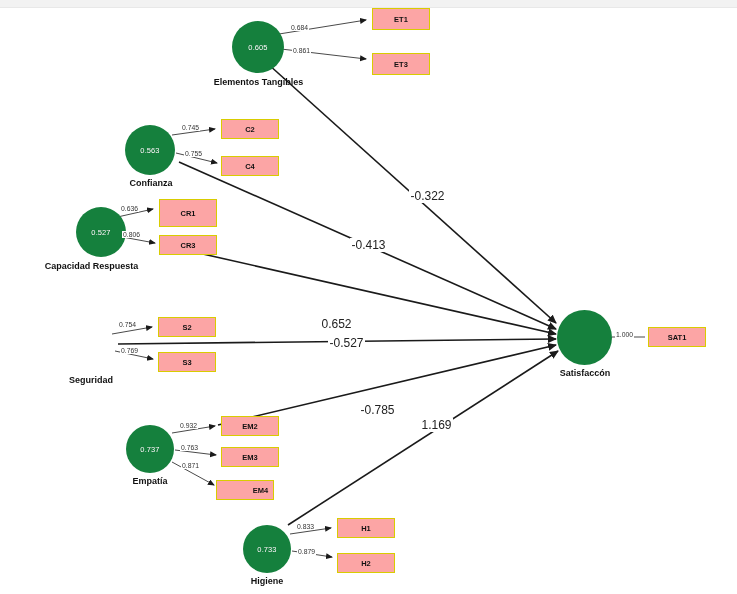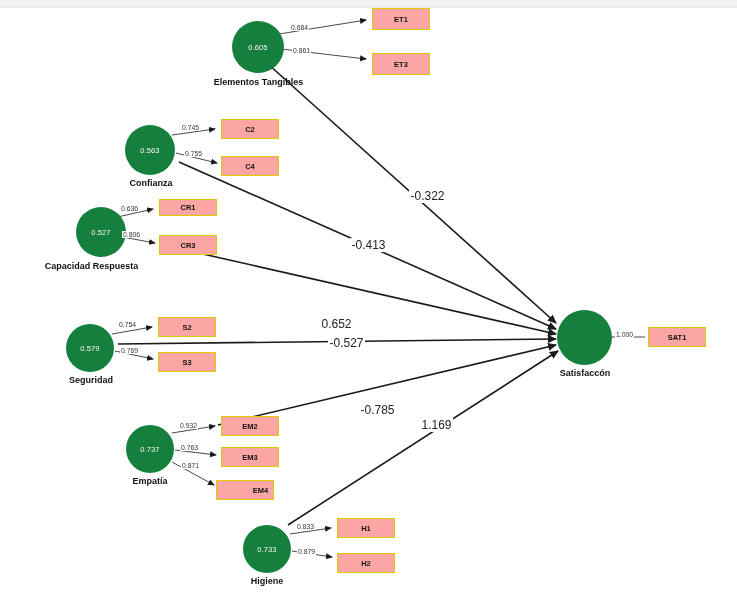--- a/index.html
+++ b/index.html
@@ -150,23 +150,20 @@
     <div class="construct" style="left:125px;top:118px;width:50px;height:50px;">
       <span class="cval">0.563</span>
     </div>
     <div class="construct-label" style="left:110px;top:171px;width:82px;">Confianza</div>
 
     <div class="construct" style="left:76px;top:200px;width:50px;height:50px;">
       <span class="cval">0.527</span>
     </div>
     <div class="construct-label" style="left:34px;top:254px;width:115px;">Capacidad Respuesta</div>
 
-    <div class="construct" style="left:66px;top:317px;width:48px;height:48px;">
-      <span class="cval">0.579</span>
-    </div>
     <div class="construct-label" style="left:50px;top:368px;width:82px;">Seguridad</div>
 
     <div class="construct" style="left:126px;top:418px;width:48px;height:48px;">
       <span class="cval">0.737</span>
     </div>
     <div class="construct-label" style="left:112px;top:469px;width:76px;">Empatía</div>
 
     <div class="construct" style="left:243px;top:518px;width:48px;height:48px;">
       <span class="cval">0.733</span>
     </div>
@@ -176,21 +173,21 @@
       <span class="cval"></span>
     </div>
     <div class="construct-label" style="left:545px;top:361px;width:80px;">Satisfaccón</div>
 
     <div class="indicator" style="left:372px;top:1px;width:58px;height:22px;">ET1</div>
     <div class="indicator" style="left:372px;top:46px;width:58px;height:22px;">ET3</div>
 
     <div class="indicator" style="left:221px;top:112px;width:58px;height:20px;">C2</div>
     <div class="indicator" style="left:221px;top:149px;width:58px;height:20px;">C4</div>
 
-    <div class="indicator" style="left:159px;top:192px;width:58px;height:17px;">CR1</div>
+    <div class="indicator" style="left:159px;top:192px;width:58px;height:28px;">CR1</div>
     <div class="indicator" style="left:159px;top:228px;width:58px;height:20px;">CR3</div>
 
     <div class="indicator" style="left:158px;top:310px;width:58px;height:20px;">S2</div>
     <div class="indicator" style="left:158px;top:345px;width:58px;height:20px;">S3</div>
 
     <div class="indicator" style="left:221px;top:409px;width:58px;height:20px;">EM2</div>
     <div class="indicator" style="left:221px;top:440px;width:58px;height:20px;">EM3</div>
     <div class="indicator" style="left:216px;top:473px;width:58px;height:20px;padding-left:31px;">EM4</div>
 
     <div class="indicator" style="left:337px;top:511px;width:58px;height:20px;">H1</div>

